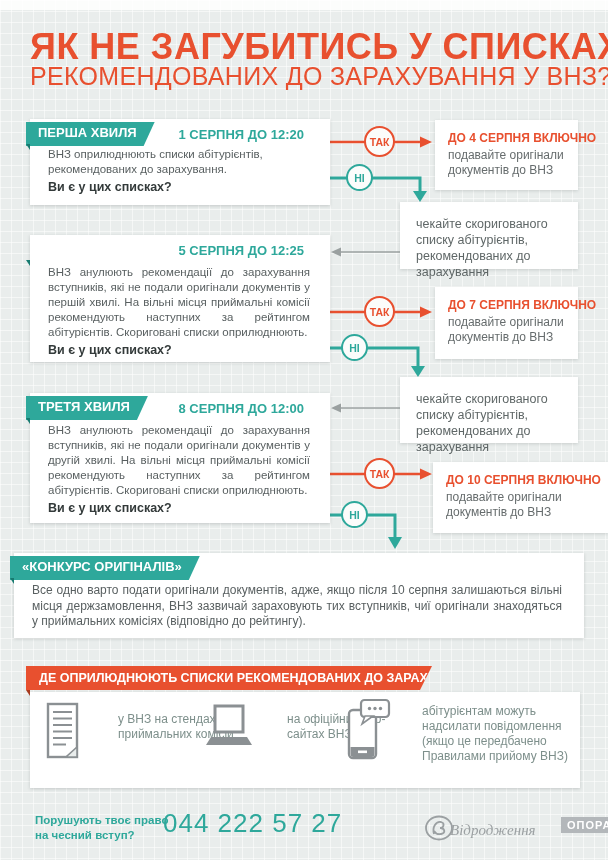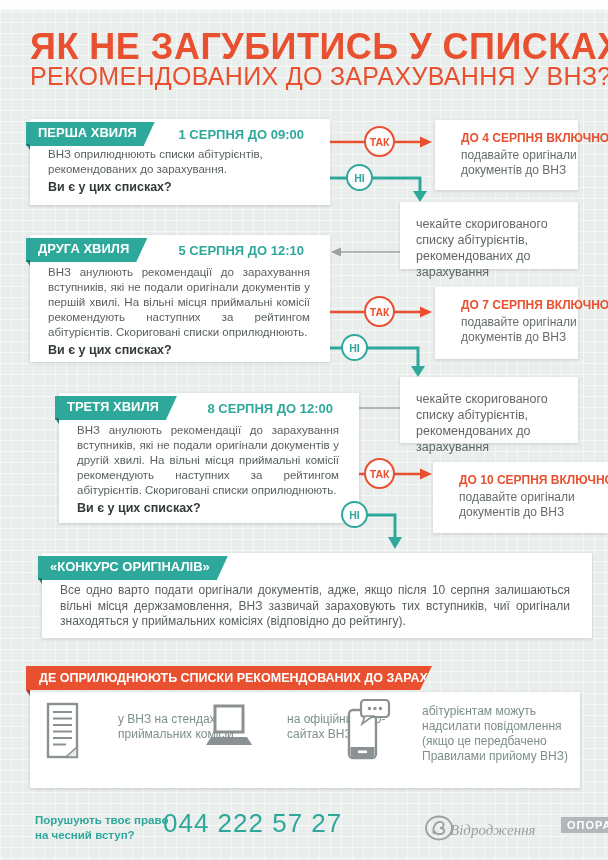--- a/index.html
+++ b/index.html
@@ -12,43 +12,43 @@
       linear-gradient(to bottom, rgba(255,255,255,.55) 1px, transparent 1px);
     background-size:11px 11px;
   }
   .topstrip{position:absolute;left:0;top:0;width:608px;height:10px;background:rgba(255,255,255,.85);}
   .title1{position:absolute;left:30px;top:26px;font-size:36px;font-weight:700;color:#e8502f;letter-spacing:.5px;white-space:nowrap;}
   .title2{position:absolute;left:30px;top:62px;font-size:25px;font-weight:400;color:#e8502f;letter-spacing:.3px;white-space:nowrap;}
 
   .card{position:absolute;background:#ffffff;box-shadow:0 1px 3px rgba(90,100,98,.25);z-index:2;}
   #wave1{left:30px;top:119px;width:300px;height:86px;}
   #wave2{left:30px;top:235px;width:300px;height:127px;}
-  #wave3{left:30px;top:393px;width:300px;height:130px;margin-left:29px;}
-  #contest{left:42px;top:553px;width:550px;height:85px;}
+  #wave3{left:30px;top:393px;width:300px;height:130px;}
+  #contest{left:14px;top:553px;width:550px;height:85px;padding-left:20px;}
   #where-card{left:30px;top:692px;width:550px;height:96px;}
 
   .ribbon{
     position:absolute;left:-4px;top:3px;height:24px;line-height:22px;
     background:#2ea89b;color:#fff;font-size:13px;font-weight:700;
     padding:0 18px 0 12px;white-space:nowrap;
     clip-path:polygon(0 0,100% 0,calc(100% - 11px) 100%,0 100%);
   }
   .ribbon-fold{position:absolute;left:-4px;top:25px;width:0;height:0;
     border-top:6px solid #177b70;border-left:4px solid transparent;}
   .deadline{position:absolute;top:8px;right:26px;font-size:13px;font-weight:700;color:#2ea89b;white-space:nowrap;}
 
   .wave-body{position:absolute;left:18px;right:20px;top:28px;font-size:11.5px;line-height:15px;color:#585f60;}
   .wave-body.just{text-align:justify;top:30px;}
   .question{margin-top:3px;font-size:12.5px;font-weight:700;color:#333a3a;}
 
   .sidebox{position:absolute;background:#ffffff;box-shadow:0 1px 3px rgba(90,100,98,.22);z-index:2;}
   #yes1{left:435px;top:120px;width:143px;height:70px;}
   #yes2{left:435px;top:287px;width:143px;height:72px;}
   #yes3{left:433px;top:462px;width:175px;height:71px;}
-  .yes-inner{padding:11px 8px 0 26px;}
+  .yes-inner{padding:11px 8px 0 13px;}
   .yes-deadline{font-size:12px;font-weight:700;color:#e8502f;margin-bottom:3px;white-space:nowrap;}
   .yes-action{font-size:12px;line-height:15px;color:#666c6d;width:118px;}
   #wait1{left:400px;top:202px;width:178px;height:67px;}
   #wait2{left:400px;top:377px;width:178px;height:66px;}
   .wait-inner{padding:14px 12px 0 16px;font-size:12.5px;line-height:16px;color:#5f6767;}
 
   .circle{position:absolute;border-radius:50%;background:#fbfcfb;display:flex;align-items:center;justify-content:center;font-weight:700;z-index:3;box-sizing:border-box;}
   .yes-circle{width:31px;height:31px;border:2.5px solid #e8502f;color:#e8502f;font-size:10.5px;}
   .no-circle{width:27px;height:27px;border:2.5px solid #2ea89b;color:#2ea89b;font-size:10.5px;}
   #yc1{left:364px;top:126px;} #yc2{left:364px;top:296px;} #yc3{left:364px;top:458px;}
@@ -110,31 +110,30 @@
 
     <line x1="330" y1="474" x2="420" y2="474" stroke="#e8502f" stroke-width="2.5"></line>
     <polygon points="420,468.5 420,479.5 432,474" fill="#e8502f"></polygon>
     <path d="M330,515 H395 V538" fill="none" stroke="#2ea89b" stroke-width="3"></path>
     <polygon points="388,537 402,537 395,549" fill="#2ea89b"></polygon>
   </svg>
 
   <div id="wave1" class="card">
     <div class="ribbon">ПЕРША ХВИЛЯ</div>
     <div class="ribbon-fold"></div>
-    <div class="deadline">1 СЕРПНЯ ДО 09:00</div>
+    <div class="deadline">1 СЕРПНЯ ДО 12:20</div>
     <div class="wave-body">
       <span>ВНЗ оприлюднюють списки абітурієнтів, рекомендованих до зарахування.</span>
       <div class="question">Ви є у цих списках?</div>
     </div>
   </div>
 
   <div id="wave2" class="card">
-    <div class="ribbon">ДРУГА ХВИЛЯ</div>
-    <div class="ribbon-fold"></div>
-    <div class="deadline">5 СЕРПНЯ ДО 12:10</div>
+    <div class="ribbon-fold"></div>
+    <div class="deadline">5 СЕРПНЯ ДО 12:25</div>
     <div class="wave-body just">
       <span>ВНЗ анулюють рекомендації до зарахування вступників, які не подали оригінали документів у першій хвилі. На вільні місця приймальні комісії рекомендують наступних за рейтингом абітурієнтів. Скориговані списки оприлюднюють.</span>
       <div class="question">Ви є у цих списках?</div>
     </div>
   </div>
 
   <div id="wave3" class="card">
     <div class="ribbon">ТРЕТЯ ХВИЛЯ</div>
     <div class="ribbon-fold"></div>
     <div class="deadline">8 СЕРПНЯ ДО 12:00</div>

